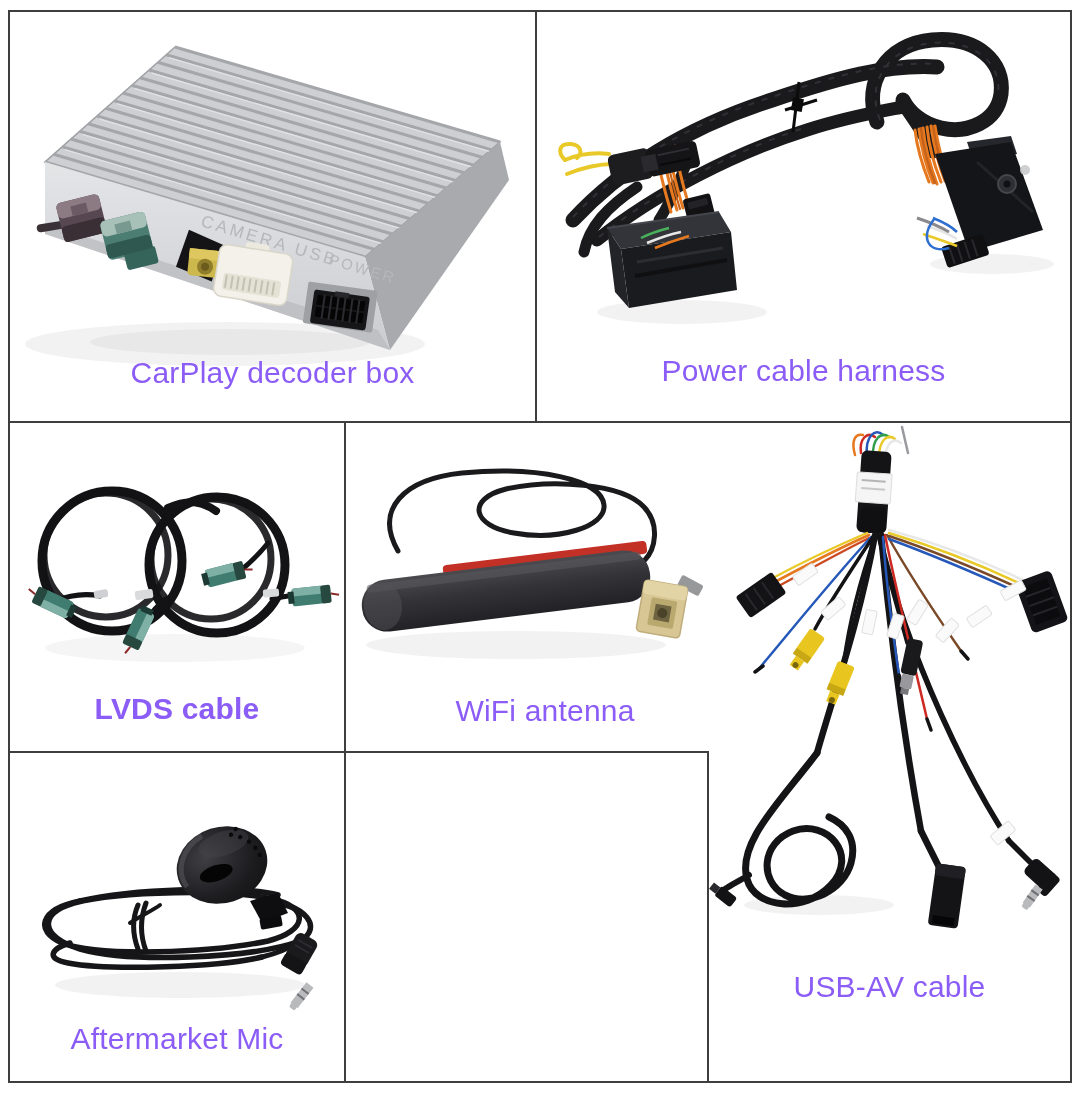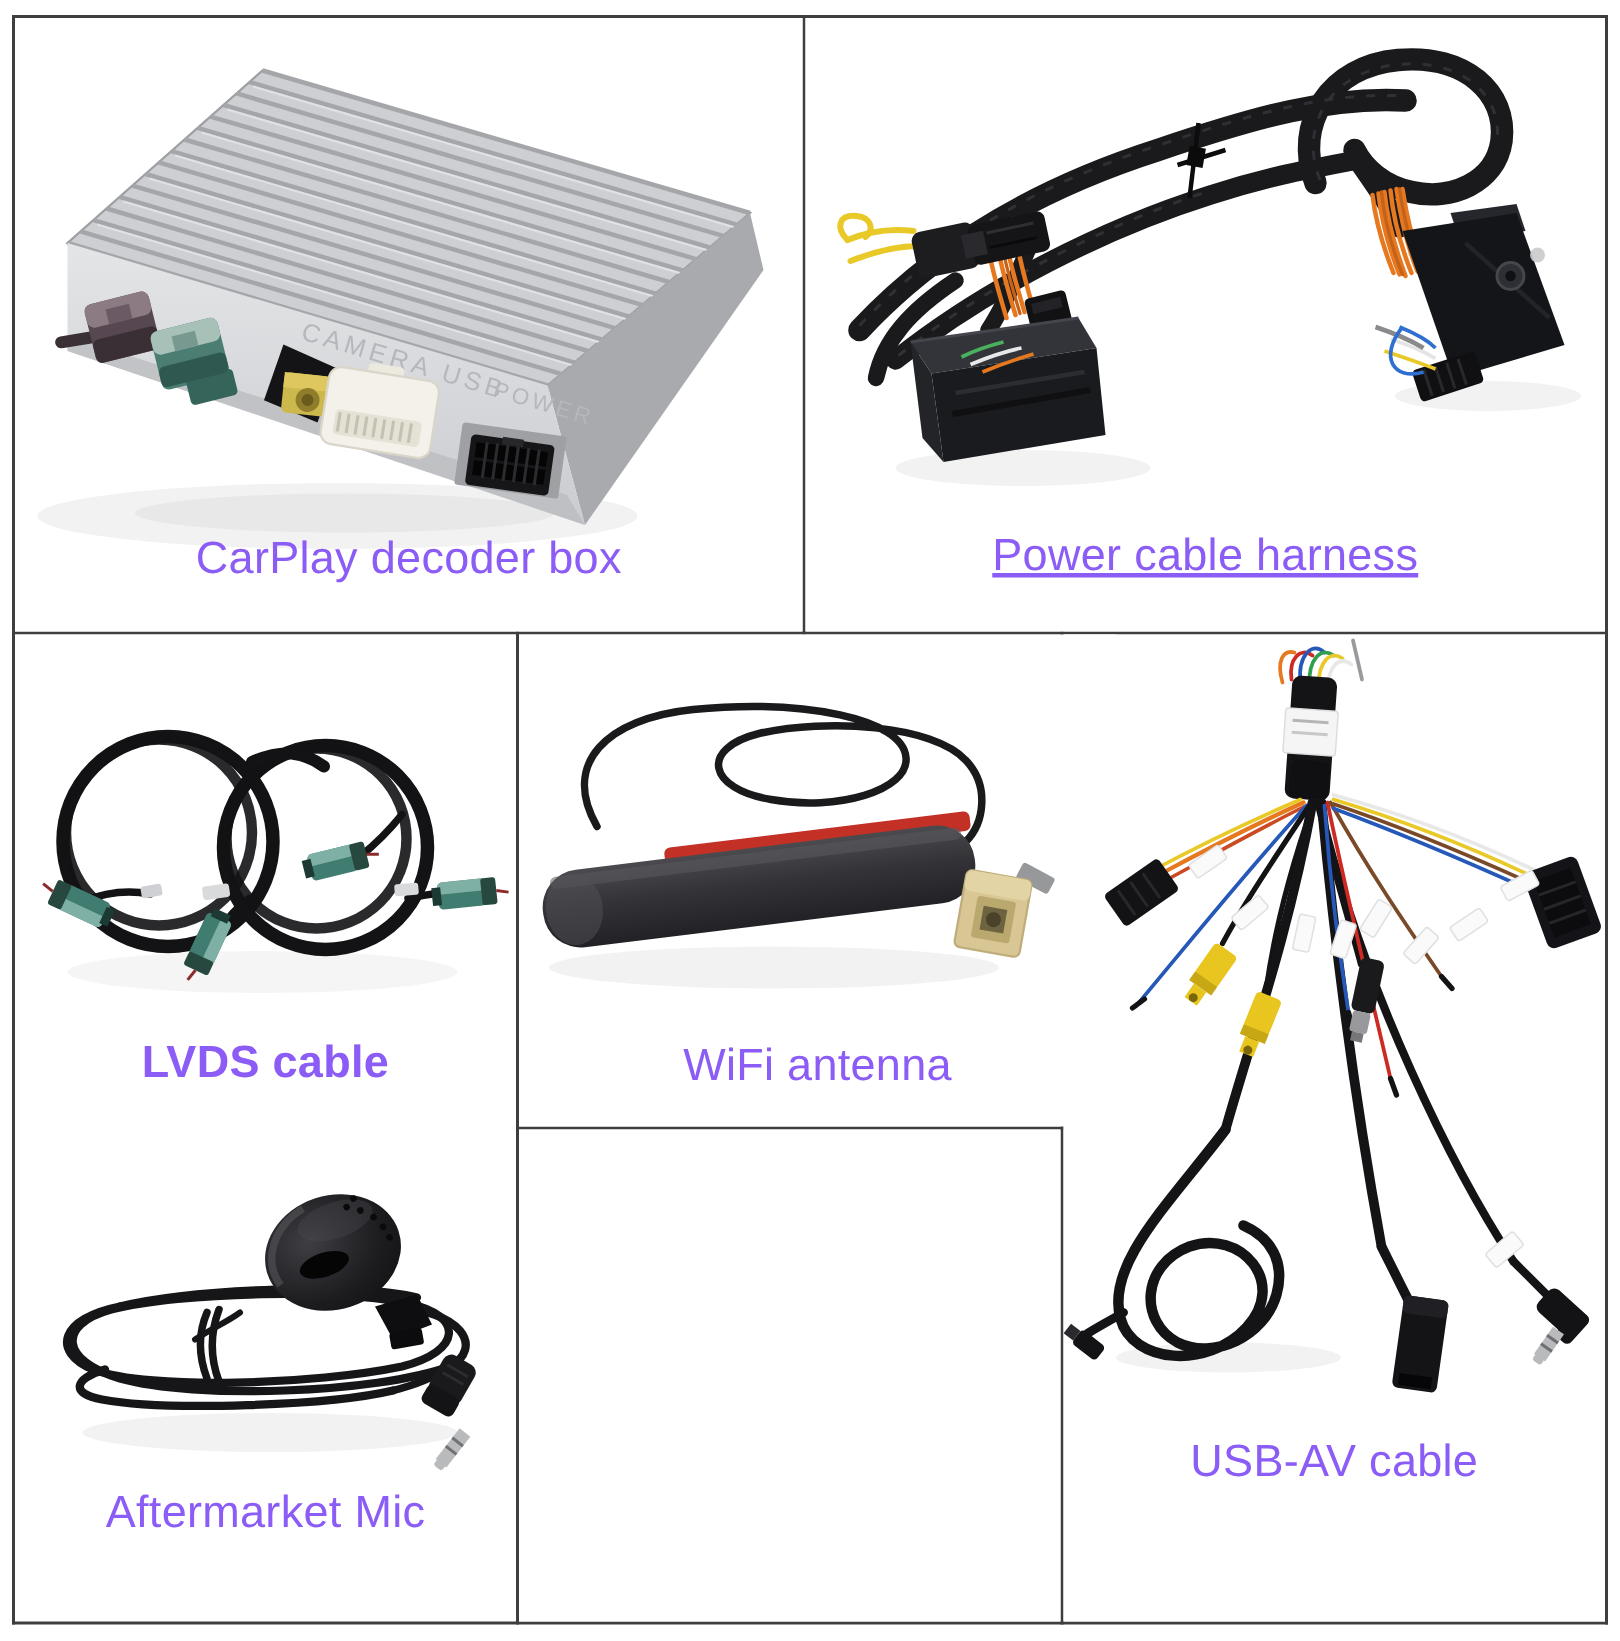--- a/index.html
+++ b/index.html
@@ -222,21 +222,21 @@
           <line x1="2" y1="-8" x2="2" y2="10" stroke="#29292d" stroke-width="2"></line>
           <line x1="10" y1="-8" x2="10" y2="10" stroke="#29292d" stroke-width="2"></line>
         </g>
         <path d="M396,206 C406,210 414,214 420,220" stroke="#2e6fd0" stroke-width="2.5" fill="none"></path>
         <path d="M390,214 C402,218 412,222 420,227" stroke="#e4e4e4" stroke-width="2.5" fill="none"></path>
         <path d="M386,222 C398,226 410,230 420,234" stroke="#e8c928" stroke-width="2.5" fill="none"></path>
         <path d="M380,206 C392,210 402,214 412,220" stroke="#8a8a8e" stroke-width="3" fill="none"></path>
         <path d="M398,206 C382,226 392,242 412,236" stroke="#2e6fd0" stroke-width="2.5" fill="none"></path>
       </g>
     </svg>
-    <div class="plabel" style="top:341px;text-decoration:underline;">Power cable harness</div>
+    <div class="plabel" style="top:341px;">Power cable harness</div>
   </div>
 
   <div class="cell" style="left:10px;top:423px;width:334px;height:328px;font-weight:bold;">
     <svg width="334" height="328" viewBox="0 0 334 328">
       <defs>
         <g id="fakraZ">
           <rect x="-16" y="-9" width="32" height="18" rx="3" fill="#417c71"></rect>
           <rect x="-16" y="-9" width="32" height="8" rx="3" fill="#7fb0a5"></rect>
           <rect x="13" y="-9" width="10" height="18" rx="2" fill="#26483f"></rect>
           <rect x="-20" y="-6" width="6" height="12" fill="#1c3a33"></rect>
@@ -411,24 +411,24 @@
           <rect x="6" y="-10" width="12" height="24" rx="4" fill="#131315"></rect>
         </g>
         <g transform="translate(330,464) rotate(125)">
           <rect x="0" y="-4.5" width="22" height="9" fill="#b9babc"></rect>
           <line x1="7" y1="-4.5" x2="7" y2="4.5" stroke="#6f6f73" stroke-width="2"></line>
           <line x1="14" y1="-4.5" x2="14" y2="4.5" stroke="#6f6f73" stroke-width="2"></line>
           <rect x="21" y="-3.5" width="5" height="7" rx="2" fill="#b9babc"></rect>
         </g>
       </g>
     </svg>
-    <div class="plabel" style="top:534px;">USB-AV cable</div>
-  </div>
-
-  <div class="cell" style="left:10px;top:723px;width:334px;height:328px;">
+    <div class="plabel" style="top:546px;">USB-AV cable</div>
+  </div>
+
+  <div class="cell" style="left:10px;top:753px;width:334px;height:328px;">
     <svg width="334" height="328" viewBox="0 0 334 328">
       <defs>
         <radialGradient id="micG" cx="0.35" cy="0.35" r="0.9">
           <stop offset="0" stop-color="#3e3e43"></stop>
             <stop offset="0.6" stop-color="#1c1c1f"></stop>
             <stop offset="1" stop-color="#101012"></stop>
         </radialGradient>
       </defs>
       <ellipse cx="170" cy="232" rx="125" ry="13" fill="#000" opacity="0.05"></ellipse>
 

